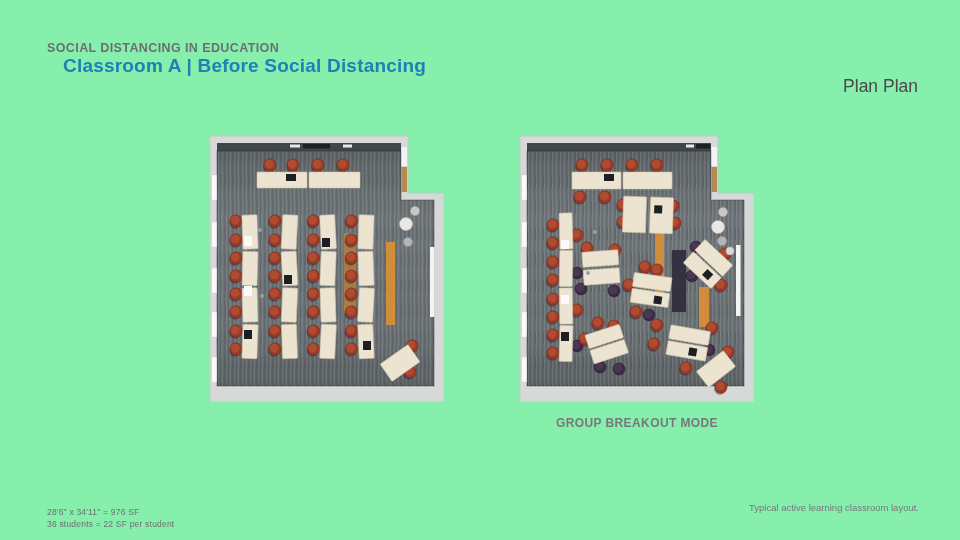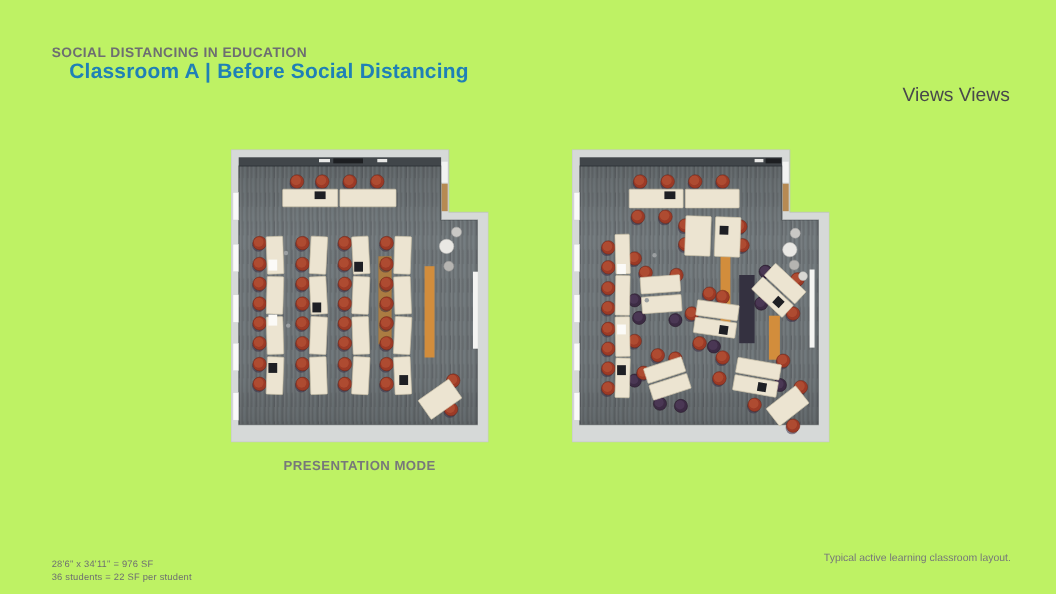--- a/index.html
+++ b/index.html
@@ -1,16 +1,16 @@
 <!DOCTYPE html>
 <html><head>
 <meta charset="utf-8">
 <style>
   html,body{margin:0;padding:0;background:#ffffff;}
-  .slide{position:relative;width:960px;height:540px;background:#bef264;overflow:hidden;
+  .slide{position:relative;width:960px;height:540px;background:#86efac;overflow:hidden;
          font-family:"Liberation Sans",sans-serif;}
   .eyebrow{position:absolute;left:47px;top:41px;font-size:12.5px;font-weight:bold;
            letter-spacing:.4px;color:#6d6e71;}
   .title{position:absolute;left:47px;top:55px;font-size:19px;font-weight:bold;
          color:#1f80b6;letter-spacing:.2px;margin-left:16px;}
   .corner-label{position:absolute;right:42px;top:76px;font-size:17.5px;color:#48494b;}
   .plan{position:absolute;top:136px;}
   .plan.left{left:210px;}
   .plan.right{left:520px;}
   .plan-label{position:absolute;top:416px;font-size:12px;font-weight:bold;
@@ -53,21 +53,21 @@
       <g id="chair-purple">
         <circle r="6" fill="#3c2b44"></circle>
         <circle cx="-0.8" cy="-1" r="4.2" fill="#4a3754"></circle>
         <circle r="6" fill="none" stroke="#241726" stroke-width="0.8" opacity="0.6"></circle>
       </g>
     </defs>
   </svg>
 
   <div class="eyebrow">SOCIAL DISTANCING IN EDUCATION</div>
   <div class="title">Classroom A | Before Social Distancing</div>
-  <div class="corner-label">Views Views</div>
+  <div class="corner-label">Plan Plan</div>
 
   <div class="plan left">
     <svg width="234" height="266" viewBox="0 0 234 266">
       <g>
         <path d="M0,0 H198 V57 H234 V266 H0 Z" fill="#d6d9d8" stroke="#c0c4c3" stroke-width="0.8"></path>
         <path d="M7,15 H191 V64 H224 V250 H7 Z" fill="url(#carpet)"></path>
         <path d="M7,15 H191 V64 H224 V250 H7 Z" fill="url(#floorShade)"></path>
         <rect x="7" y="7" width="184" height="8" fill="#41464a"></rect>
         <path d="M7,15 H191 V64 H224 V250 H7 Z" fill="none" stroke="#141a1c" stroke-width="1.1" opacity="0.35"></path>
         <rect x="80" y="8.5" width="10" height="3" fill="#e8e8e6"></rect>
@@ -323,21 +323,21 @@
         <circle cx="203" cy="76" r="4.5" fill="#c9c8c5" stroke="#aeadaa" stroke-width="0.5"></circle>
         <circle cx="198" cy="91" r="6.5" fill="#e9e8e4" stroke="#c4c3bf" stroke-width="0.5"></circle>
         <circle cx="202" cy="105" r="4.5" fill="#b5b4b1" stroke="#9c9b98" stroke-width="0.5"></circle>
         <circle cx="210" cy="115" r="4" fill="#d9d8d4" stroke="#bcbbb7" stroke-width="0.5"></circle>
         <circle cx="75" cy="96" r="2" fill="#9b9fa1"></circle>
         <circle cx="68" cy="137" r="2" fill="#9b9fa1"></circle>
       </g>
     </svg>
   </div>
 
-  <div class="plan-label left">PRESENTATION MODE</div>
+  <div class="plan-label right">GROUP BREAKOUT MODE</div>
 
   <div class="footnote-left">
     <div>28'6" x 34'11" = 976 SF</div>
     <div>36 students = 22 SF per student</div>
   </div>
   <div class="footnote-right">Typical active learning classroom layout.</div>
 
 </div>
 
 </body></html>

